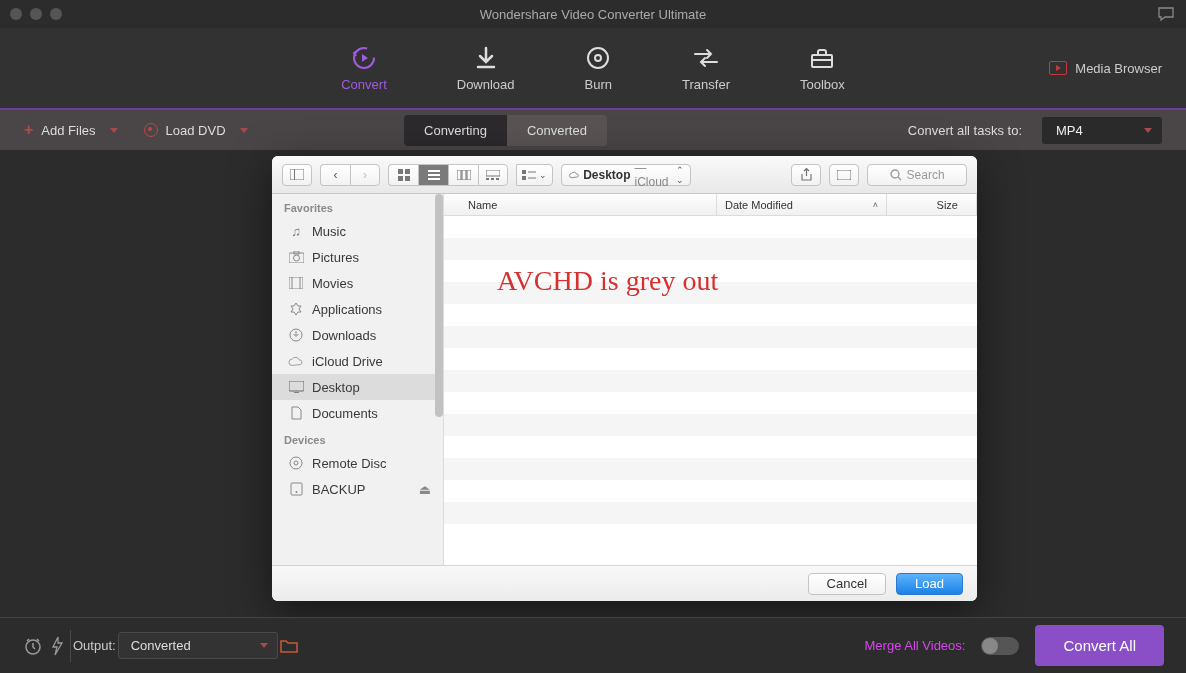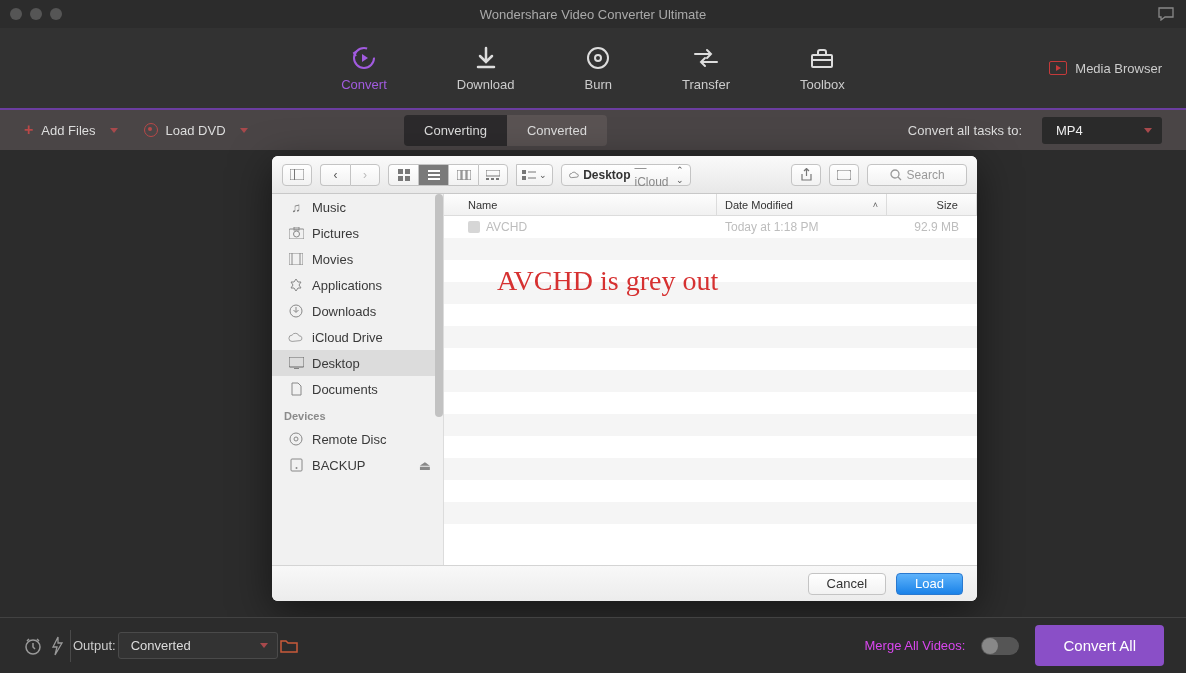--- a/index.html
+++ b/index.html
@@ -247,20 +247,21 @@
           <circle cx="5" cy="5" r="4" fill="none" stroke="#999" stroke-width="1.3"></circle>
           <line x1="8" y1="8" x2="11" y2="11" stroke="#999" stroke-width="1.3"></line>
         </svg>
       <span>Search</span>
     </div>
   </div>
 
   <div class="f-body">
     <div class="f-side">
       <div class="f-side-scroll"></div>
+      <div class="f-sh">Favorites</div>
       <div class="f-si">
           <span class="sico">♫</span>
           <span>Music</span>
         </div>
       <div class="f-si">
           <span class="sico">
             <svg width="15" height="12" viewBox="0 0 15 12">
               <rect x="0" y="2" width="15" height="10" rx="1" fill="none" stroke="#888"></rect>
               <circle cx="7.5" cy="7" r="3" fill="none" stroke="#888"></circle>
               <rect x="5" y="0" width="5" height="3" fill="none" stroke="#888"></rect>
@@ -344,28 +345,20 @@
     <div class="f-main">
       <div class="f-cols">
         <div class="f-col name">Name</div>
         <div class="f-col date">
             <span>Date Modified</span>
             <span class="sort-caret">˄</span>
           </div>
         <div class="f-col size">Size</div>
       </div>
       <div class="f-rows">
-        <div class="f-row data">
-          <div class="fr-name">
-              <span class="file-ico"></span>
-              <span>AVCHD</span>
-            </div>
-          <div class="fr-date">Today at 1:18 PM</div>
-          <div class="fr-size">92.9 MB</div>
-        </div>
         <div class="f-row"></div>
           <div class="f-row"></div>
           <div class="f-row"></div>
           <div class="f-row"></div>
           <div class="f-row"></div>
           <div class="f-row"></div>
           <div class="f-row"></div>
           <div class="f-row"></div>
           <div class="f-row"></div>
           <div class="f-row"></div>

